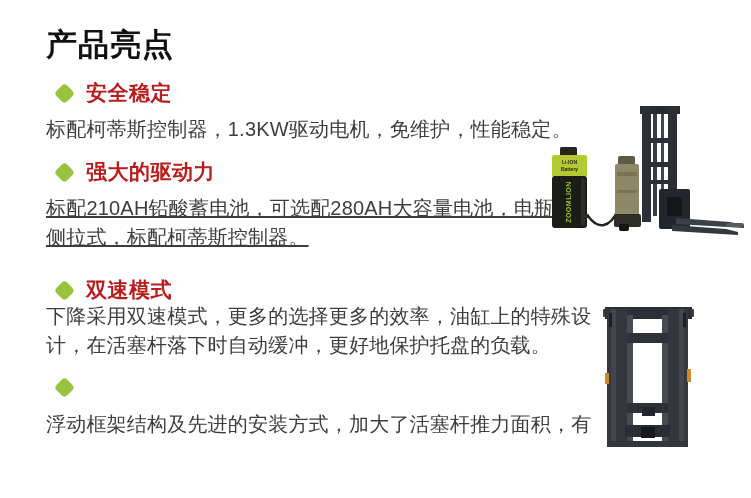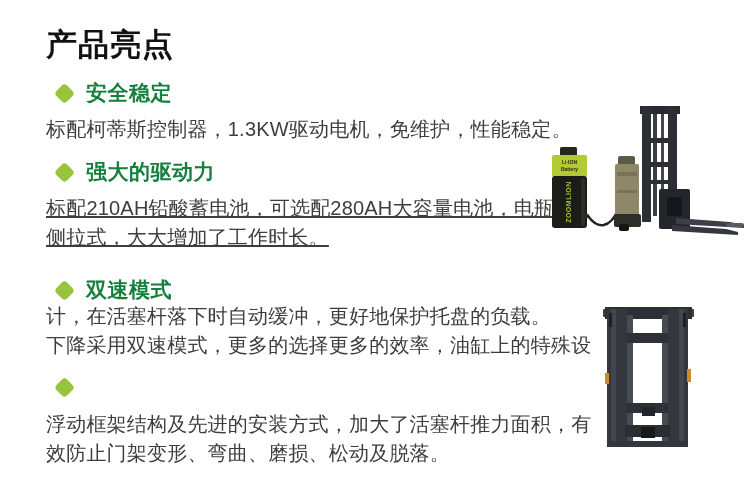--- a/index.html
+++ b/index.html
@@ -18,21 +18,21 @@
   .sec-head{
     position:absolute;left:54px;
     display:flex;align-items:center;gap:11px;
   }
   .bullet{
     width:15px;height:15px;border-radius:4px;
     background:#97c43c;transform:rotate(45deg);
     margin:3px;flex:0 0 auto;
   }
   .sec-head .h-text{
-    font-size:21px;font-weight:700;color:#15803d;
+    font-size:21px;font-weight:700;color:#b91c1c;
     letter-spacing:0.5px;white-space:nowrap;font-family:Liberation Serif, serif;
   }
   .para{
     position:absolute;left:46px;width:545px;
     font-size:20px;line-height:29px;color:#3d3d3d;
     letter-spacing:0.2px;
   }
   .para .line{white-space:nowrap;}
   .photo{position:absolute;}
   .photo svg{display:block;}
@@ -57,38 +57,37 @@
   <div class="para" id="para-1">
     <div class="line">标配柯蒂斯控制器，1.3KW驱动电机，免维护，性能稳定。</div>
   </div>
 
   <div class="sec-head" id="head-2">
     <span class="bullet"></span>
     <span class="h-text">强大的驱动力</span>
   </div>
   <div class="para" id="para-2">
     <div class="line">标配210AH铅酸蓄电池，可选配280AH大容量电池，电瓶</div>
-    <div class="line">侧拉式，大大增加了工作时长。</div>
+    <div class="line">侧拉式，标配柯蒂斯控制器。</div>
   </div>
 
   <div class="sec-head" id="head-3">
     <span class="bullet"></span>
     <span class="h-text">双速模式</span>
   </div>
   <div class="para" id="para-3">
+    <div class="line"> 下降采用双速模式，更多的选择更多的效率，油缸上的特殊设</div>
     <div class="line"> 计，在活塞杆落下时自动缓冲，更好地保护托盘的负载。</div>
-    <div class="line"> 下降采用双速模式，更多的选择更多的效率，油缸上的特殊设</div>
   </div>
 
   <div class="sec-head" id="head-4">
     <span class="bullet"></span>
   </div>
   <div class="para" id="para-4">
     <div class="line"> 浮动框架结构及先进的安装方式，加大了活塞杆推力面积，有</div>
-    <div class="line"> 效防止门架变形、弯曲、磨损、松动及脱落。</div>
   </div>
 
   <div class="photo" id="photo-stacker">
     <svg width="226" height="150" viewBox="0 0 226 150" xmlns="http://www.w3.org/2000/svg">
 
       <g>
         <rect x="34" y="53" width="17" height="9" rx="1.5" fill="#26261f"></rect>
         <rect x="26" y="61" width="35" height="22" rx="2" fill="#b4ca33"></rect>
         <text x="43.5" y="70" font-size="5" font-weight="bold" fill="#2a2a1a" text-anchor="middle">Li-ION</text>
         <text x="43.5" y="77" font-size="5" font-weight="bold" fill="#2a2a1a" text-anchor="middle">Battery</text>

